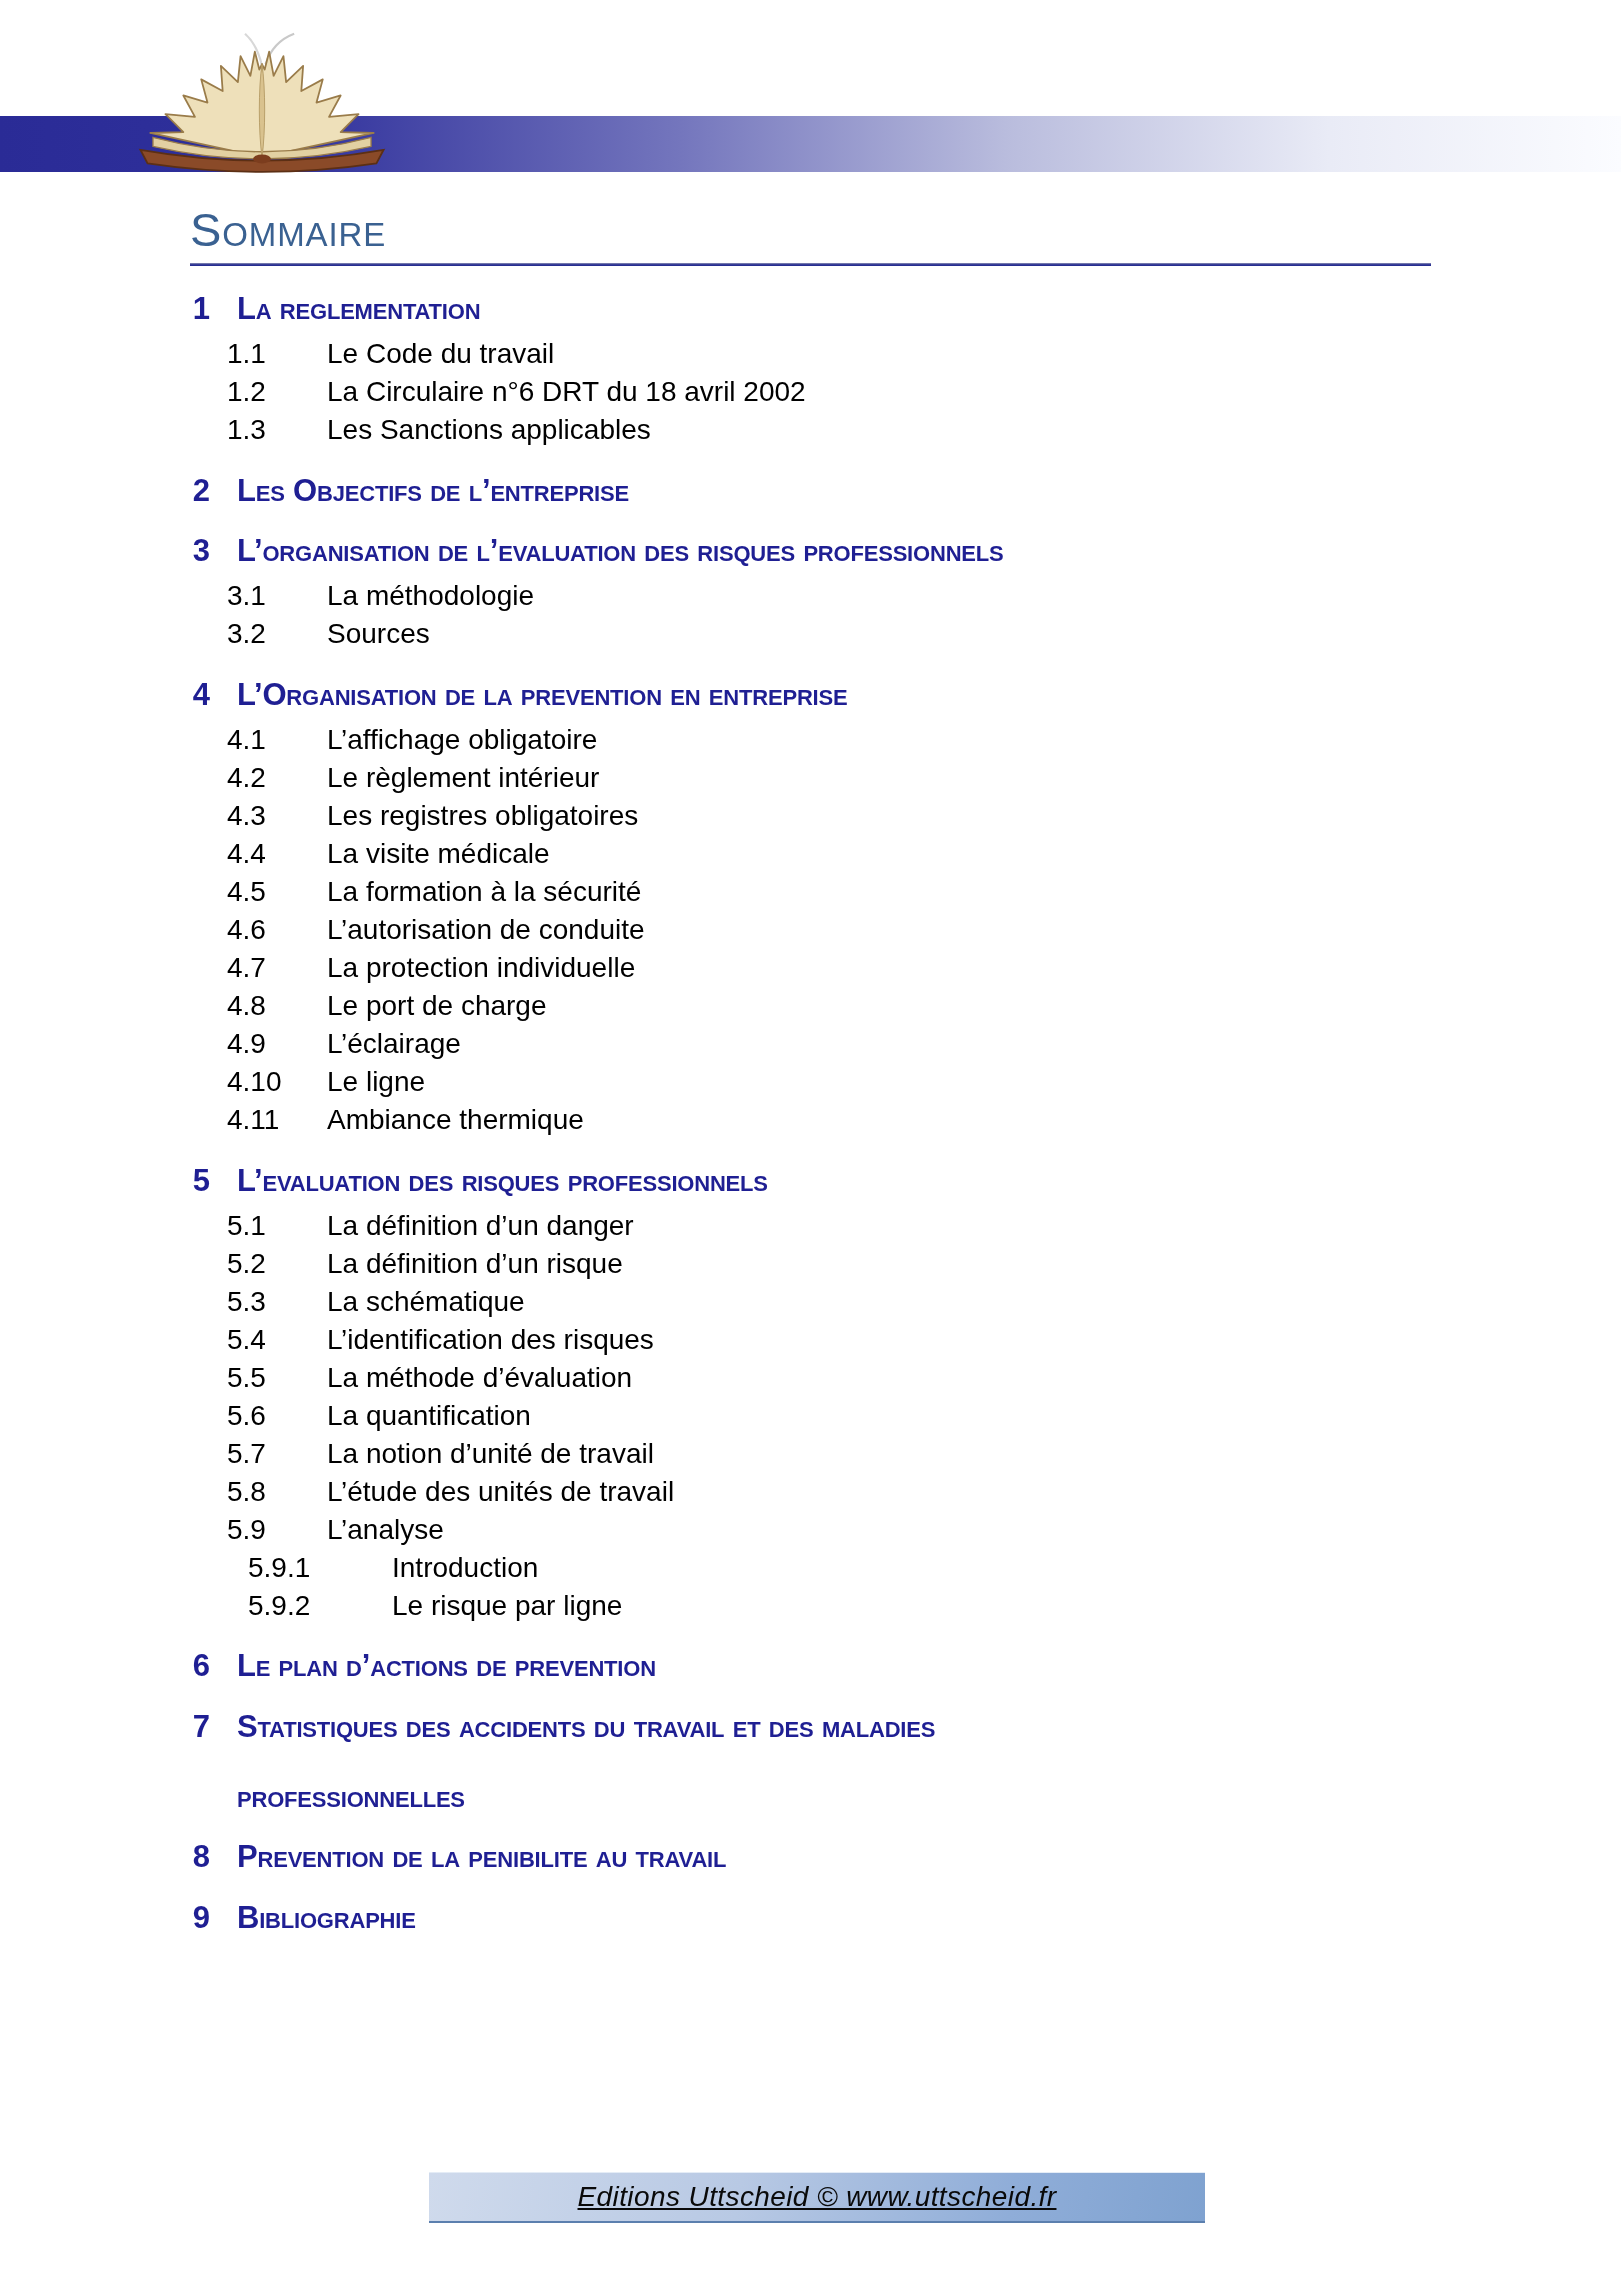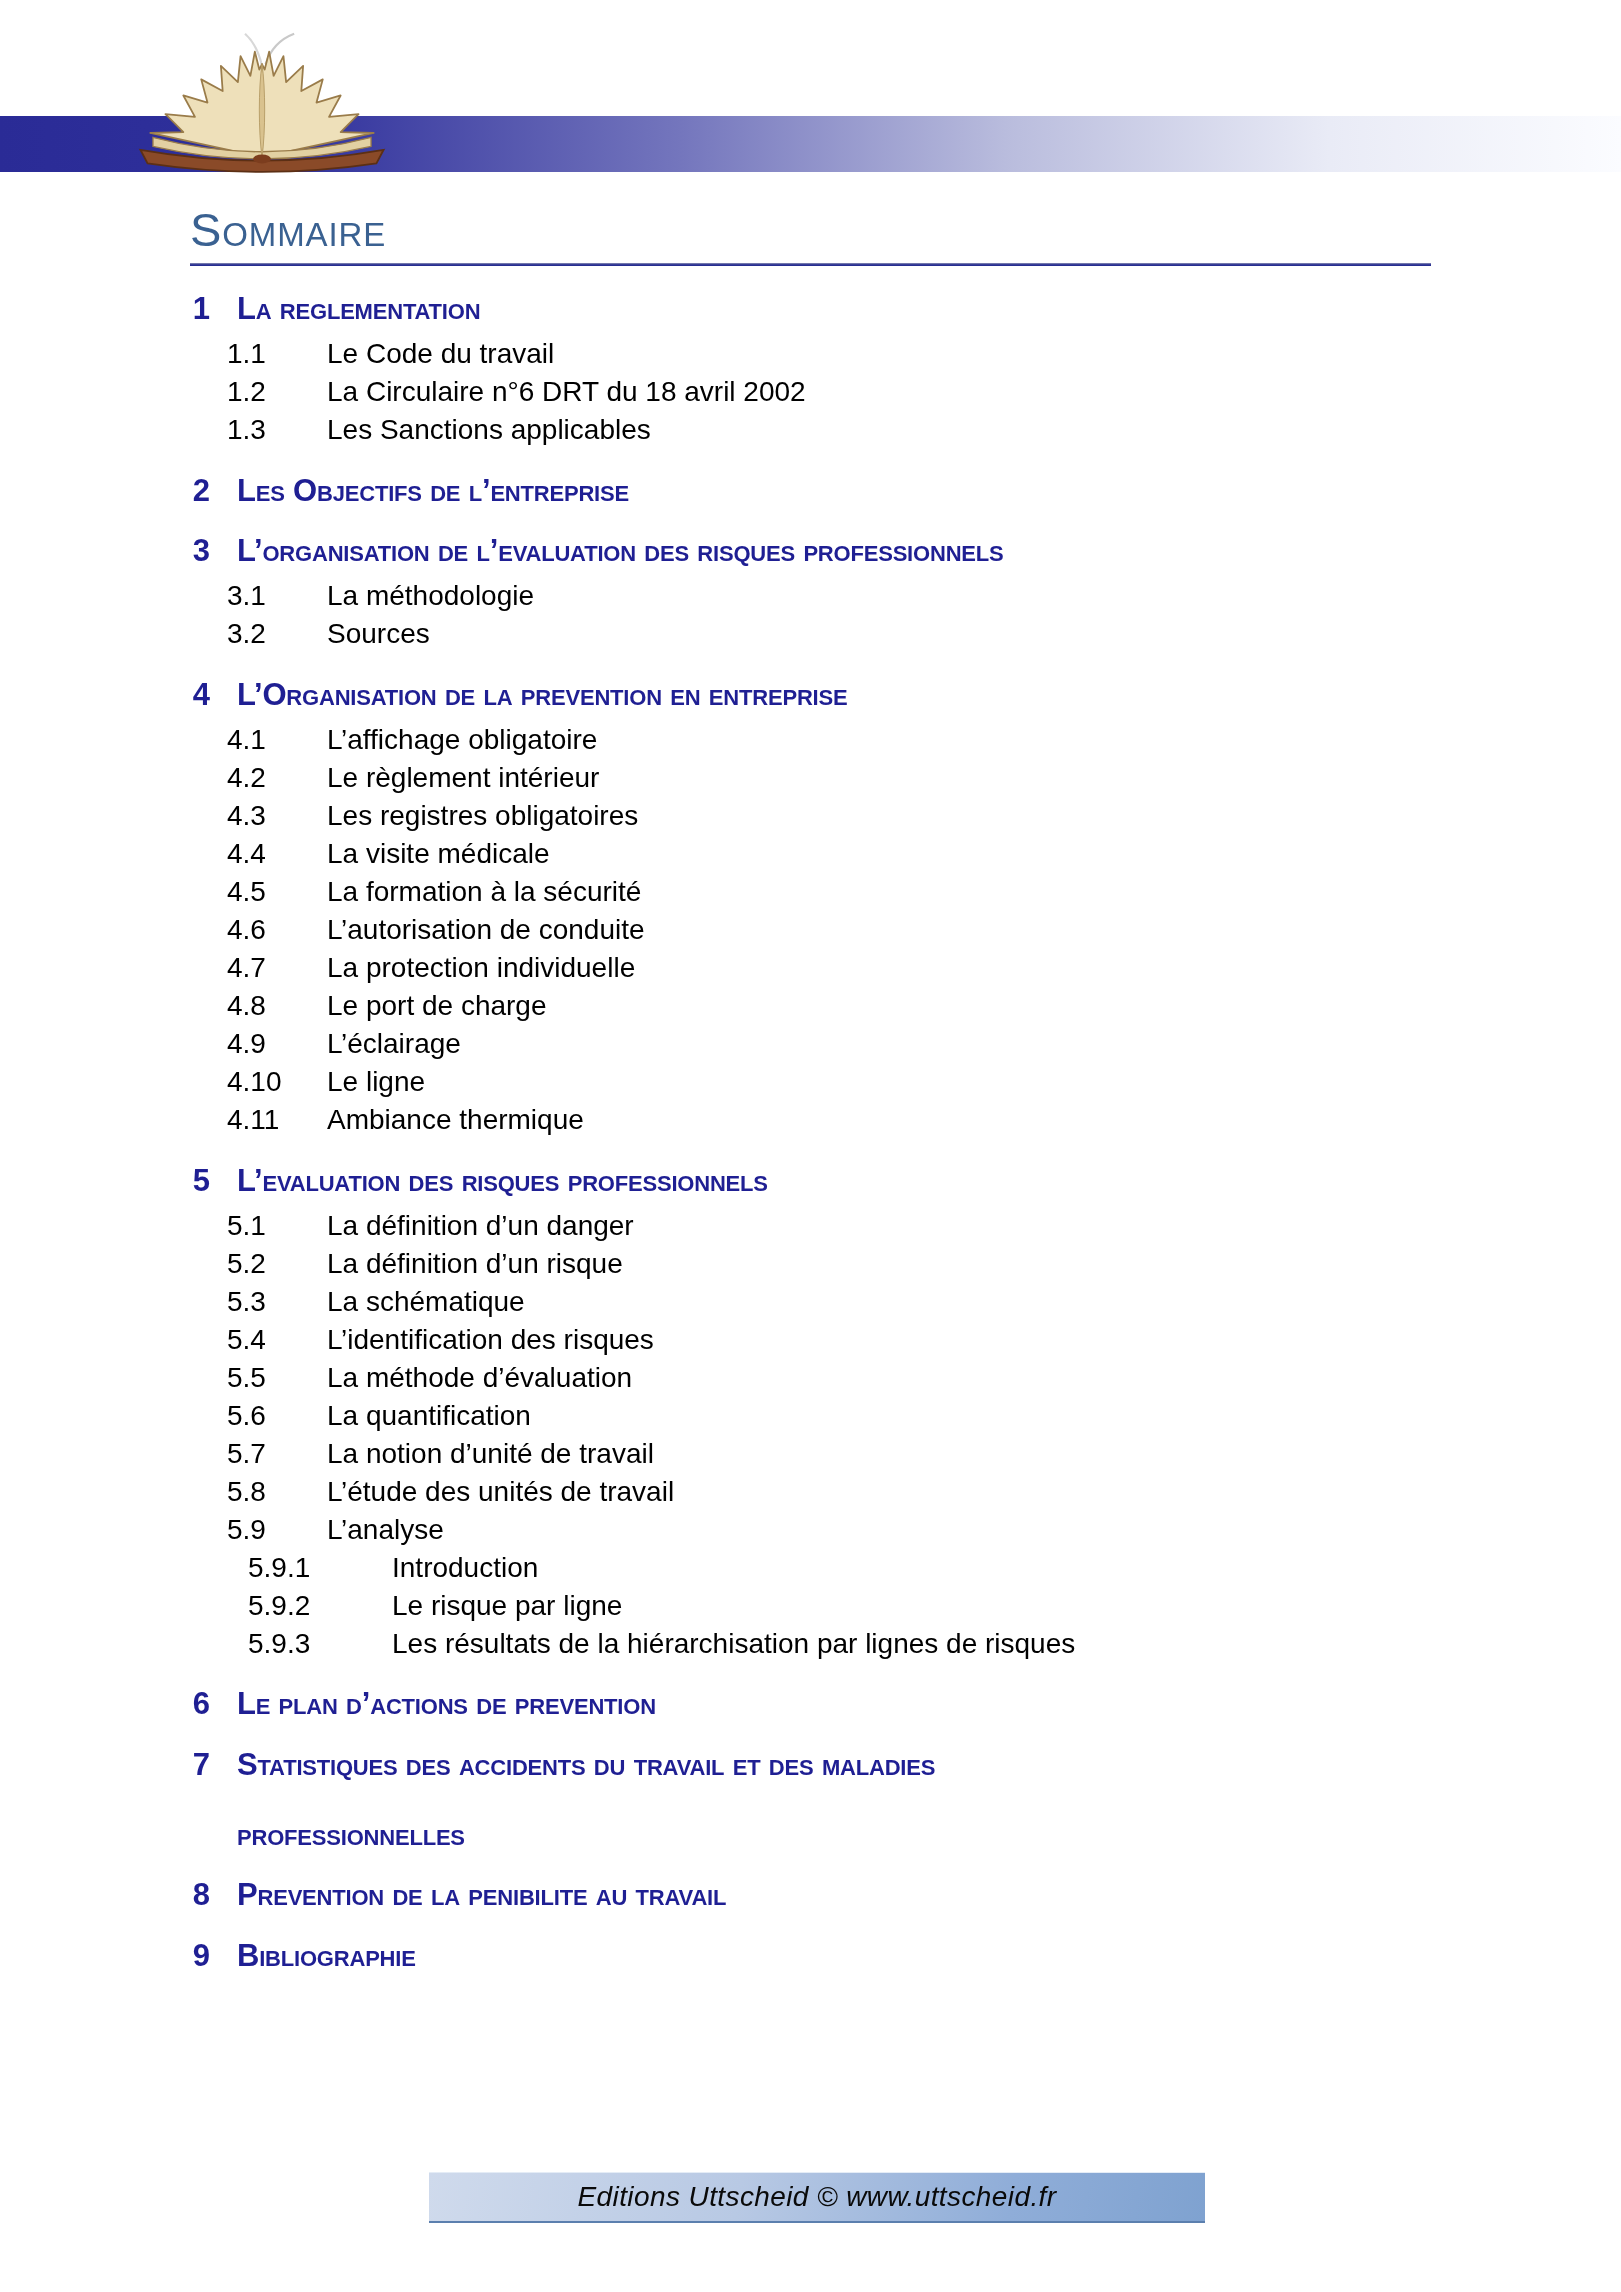--- a/index.html
+++ b/index.html
@@ -40,21 +40,21 @@
   .row.subsub .num{left:58px;}
   .l1,.l2{display:block;}
   .section .l2{margin-top:31px;}
   
   .footer-bar{
     position:absolute;left:429px;top:2172px;width:776px;height:51px;box-sizing:border-box;
     background:linear-gradient(100deg,#cfdaec 0%,#b8c9e4 40%,#8fadd8 75%,#7fa2d0 100%);
     border-top:1.8px solid #e4ecf6;border-bottom:2.7px solid #5b7fae;
     display:flex;align-items:center;justify-content:center;
   }
-  .footer-text{font-style:italic;font-size:28px;color:#0a0a0a;letter-spacing:0.4px;}
+  .footer-text{font-style:italic;font-size:28px;color:#0a0a0a;letter-spacing:0.4px;text-decoration:underline;}
 </style>
 </head>
 <body>
 
 <div class="page">
 
   <header>
     <div class="header-bar"></div>
     <svg class="book" width="262" height="143" viewBox="0 0 292 160" aria-hidden="true">
 
@@ -104,21 +104,20 @@
         <div class="row sub"><span class="num">5.2</span><span class="label"><span class="l1">La définition d’un risque</span></span></div>
         <div class="row sub"><span class="num">5.3</span><span class="label"><span class="l1">La schématique</span></span></div>
         <div class="row sub"><span class="num">5.4</span><span class="label"><span class="l1">L’identification des risques</span></span></div>
         <div class="row sub"><span class="num">5.5</span><span class="label"><span class="l1">La méthode d’évaluation</span></span></div>
         <div class="row sub"><span class="num">5.6</span><span class="label"><span class="l1">La quantification</span></span></div>
         <div class="row sub"><span class="num">5.7</span><span class="label"><span class="l1">La notion d’unité de travail</span></span></div>
         <div class="row sub"><span class="num">5.8</span><span class="label"><span class="l1">L’étude des unités de travail</span></span></div>
         <div class="row sub"><span class="num">5.9</span><span class="label"><span class="l1">L’analyse</span></span></div>
         <div class="row subsub"><span class="num">5.9.1</span><span class="label"><span class="l1">Introduction</span></span></div>
         <div class="row subsub"><span class="num">5.9.2</span><span class="label"><span class="l1">Le risque par ligne</span></span></div>
-        <div class="row subsub"><span class="num">5.9.3</span><span class="label"><span class="l1">Les résultats de la hiérarchisation par lignes de risques</span></span></div>
         <div class="row section"><span class="num">6</span><span class="label"><span class="l1">Le plan d’actions de prevention</span></span></div>
         <div class="row section"><span class="num">7</span><span class="label"><span class="l1">Statistiques des accidents du travail et des maladies</span><span class="l2">professionnelles</span></span></div>
         <div class="row section"><span class="num">8</span><span class="label"><span class="l1">Prevention de la penibilite au travail</span></span></div>
         <div class="row section"><span class="num">9</span><span class="label"><span class="l1">Bibliographie</span></span></div>
       </div>
   </main>
 
   <footer>
     <div class="footer-bar">
       <span class="footer-text">Editions Uttscheid © www.uttscheid.fr</span>

